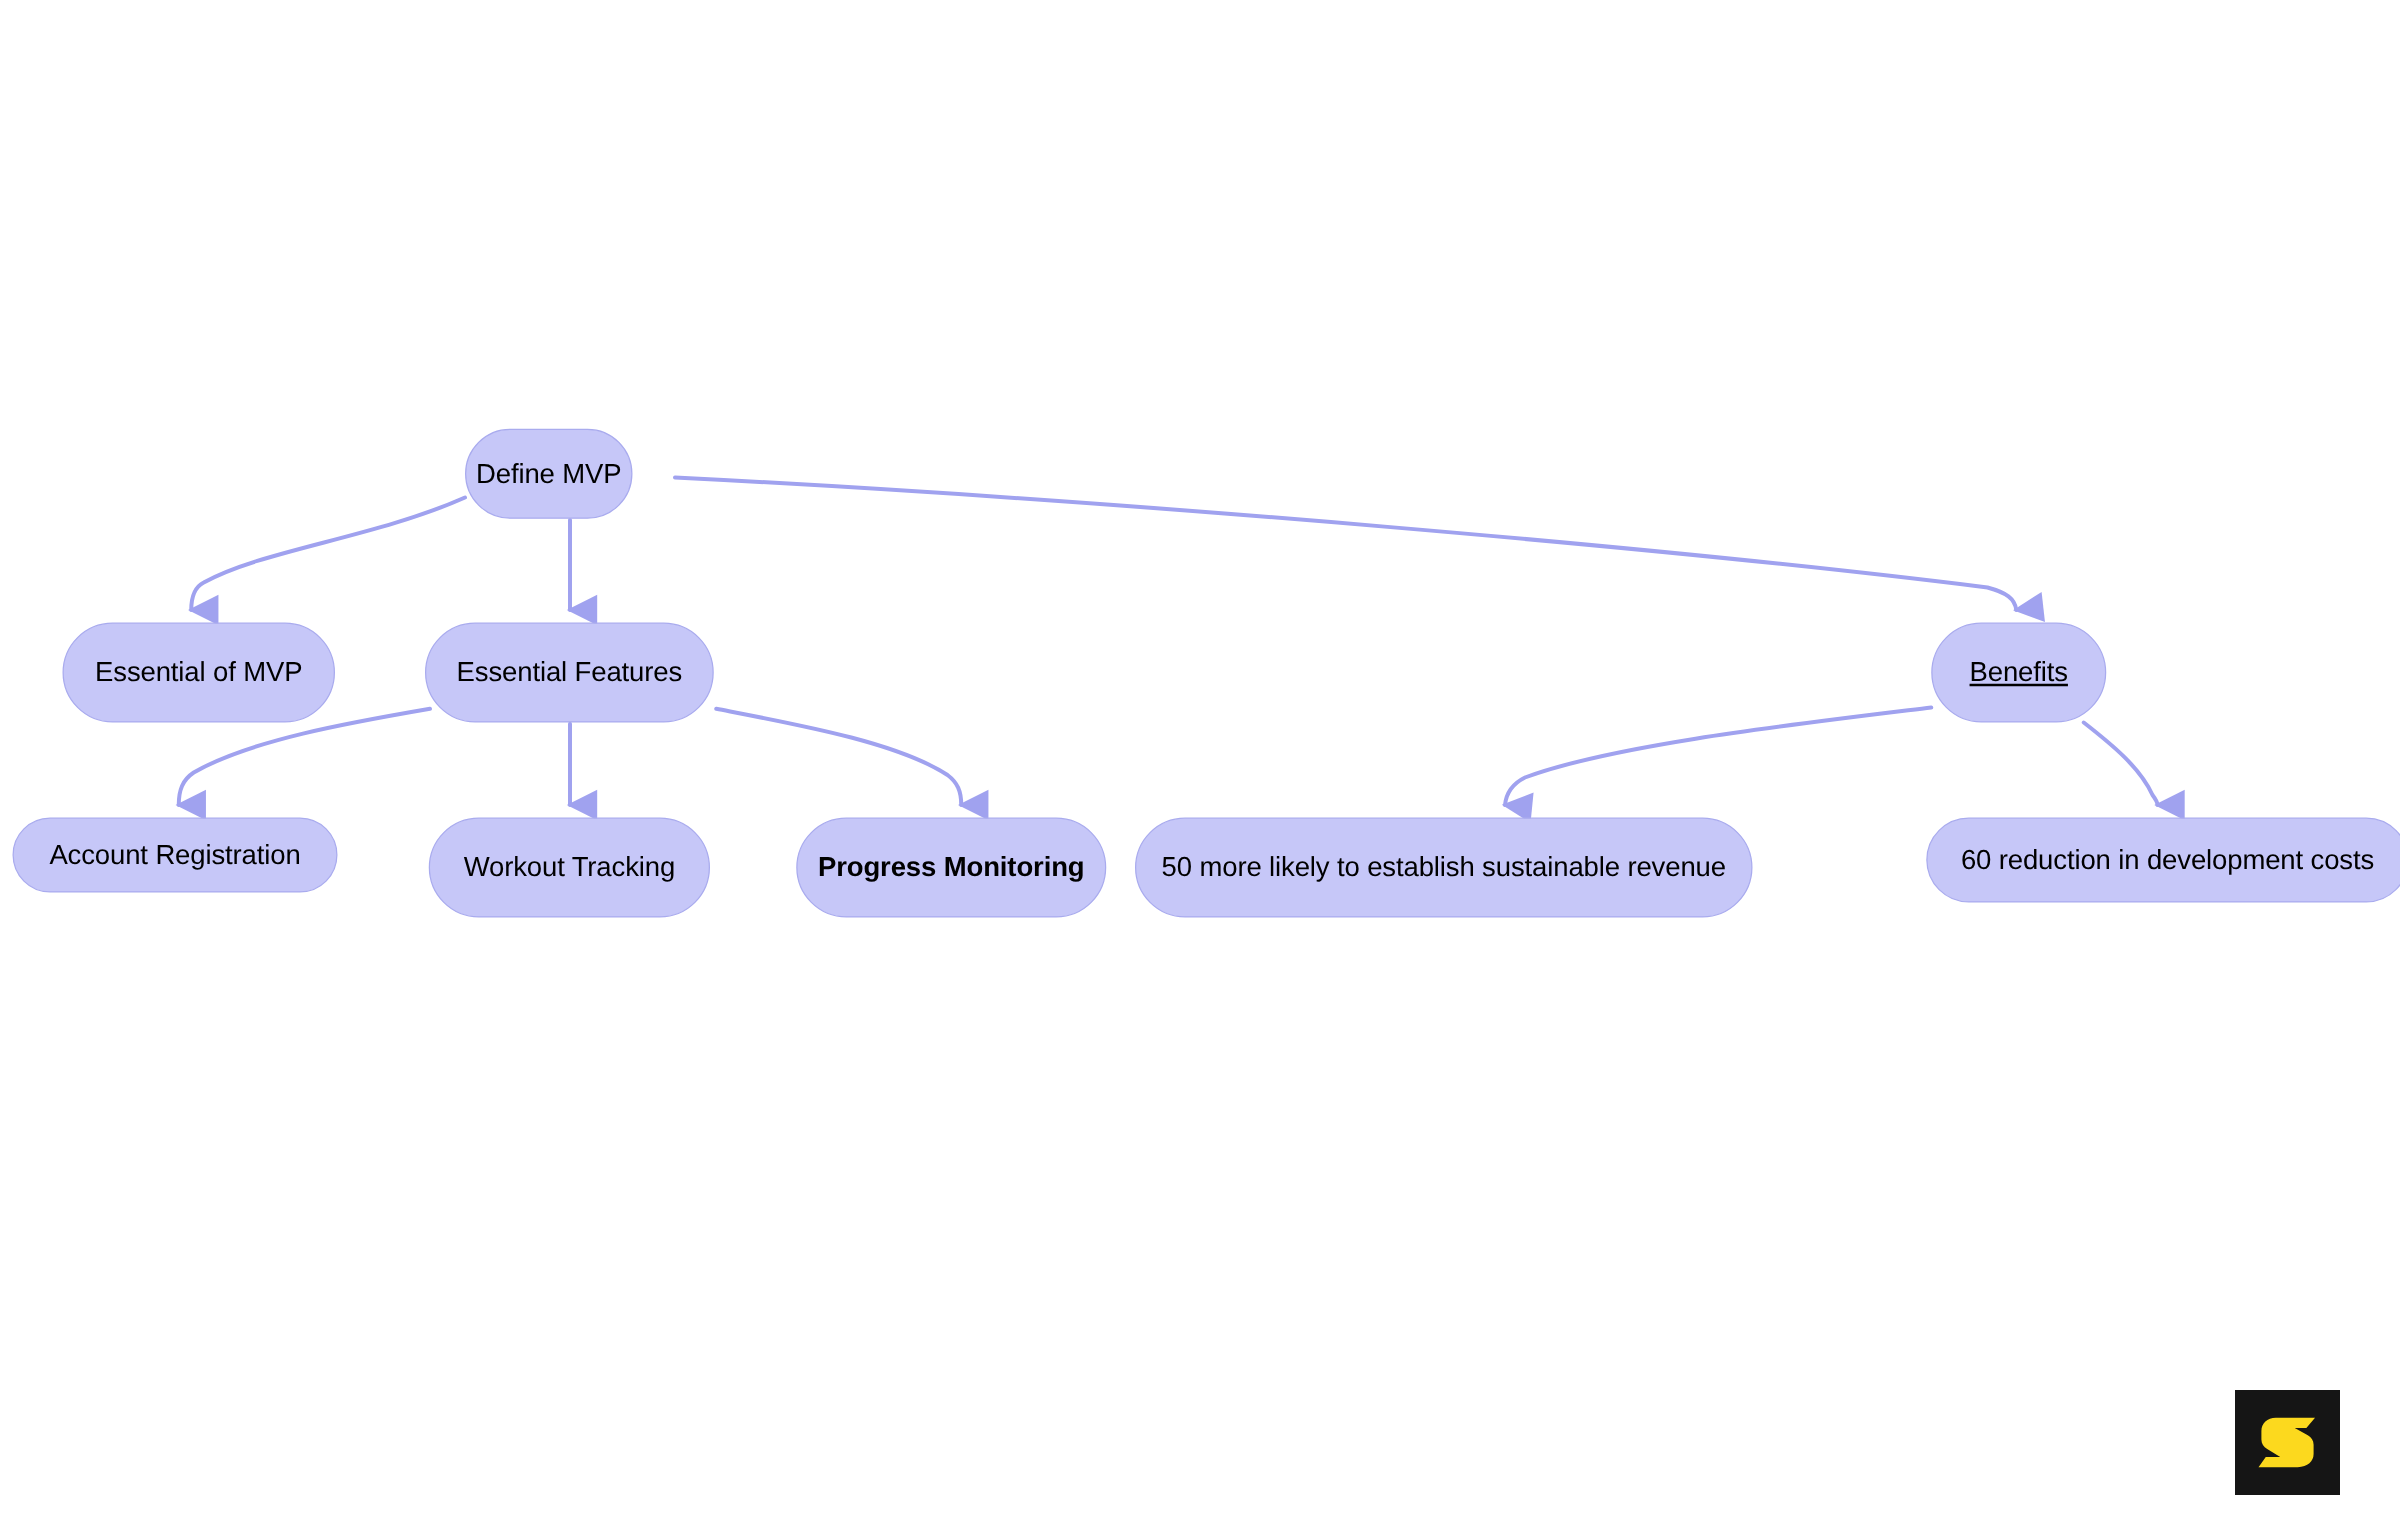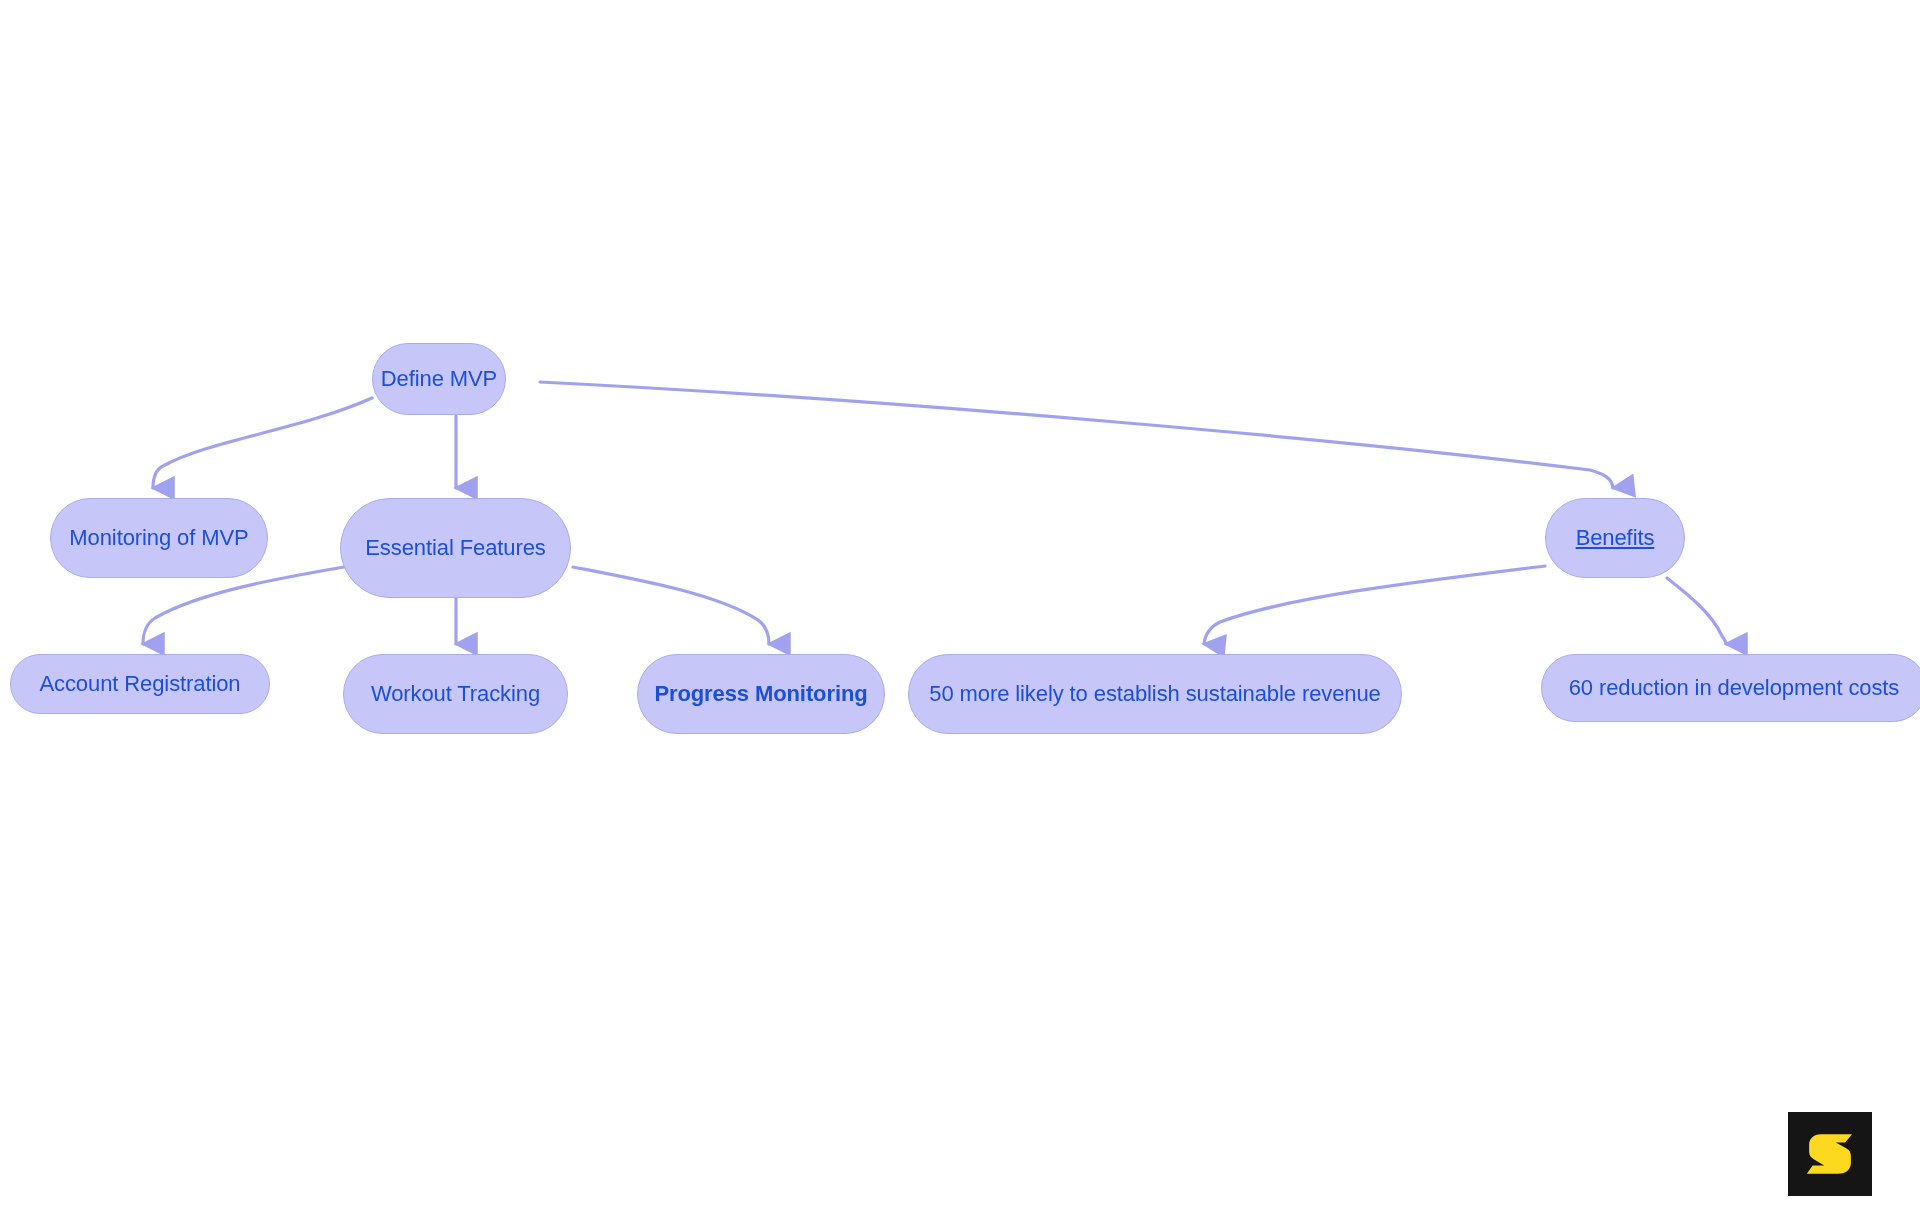--- a/index.html
+++ b/index.html
@@ -23,21 +23,21 @@
   }
   .node {
     position: absolute;
     box-sizing: border-box;
     background: #c6c7f8;
     border: 1.6px solid #a9abee;
     border-radius: 999px;
     display: flex;
     align-items: center;
     justify-content: center;
-    color: #1d4ed8;
+    color: #000000;
     font-size: 22px;
     font-family: "Liberation Sans", sans-serif;
     letter-spacing: -0.1px;
     white-space: nowrap;
     z-index: 5;
   }
   .edge-layer {
     position: absolute;
     left: 0;
     top: 0;
@@ -83,24 +83,24 @@
       <path d="M 1545 566 C 1430 580 1290 596 1220 622 C 1210 627 1205 634 1204 644" marker-end="url(#arrowhead)"></path>
       <path d="M 1667 578 C 1690 596 1712 614 1722 636 C 1725 640 1726 642 1726 644" marker-end="url(#arrowhead)"></path>
     </g>
   </svg>
 
   <div class="node" style="left:372px; top:343px; width:134px; height:72px;">
     <span>Define MVP</span>
   </div>
 
   <div class="node" style="left:50px; top:498px; width:218px; height:80px;">
-    <span>Monitoring of MVP</span>
+    <span>Essential of MVP</span>
   </div>
 
-  <div class="node" style="left:340px; top:498px; width:231px; height:100px;">
+  <div class="node" style="left:340px; top:498px; width:231px; height:80px;">
     <span>Essential Features</span>
   </div>
 
   <div class="node" style="left:1545px; top:498px; width:140px; height:80px;text-decoration:underline;">
     <span>Benefits</span>
   </div>
 
   <div class="node" style="left:10px; top:654px; width:260px; height:60px;">
     <span>Account Registration</span>
   </div>

